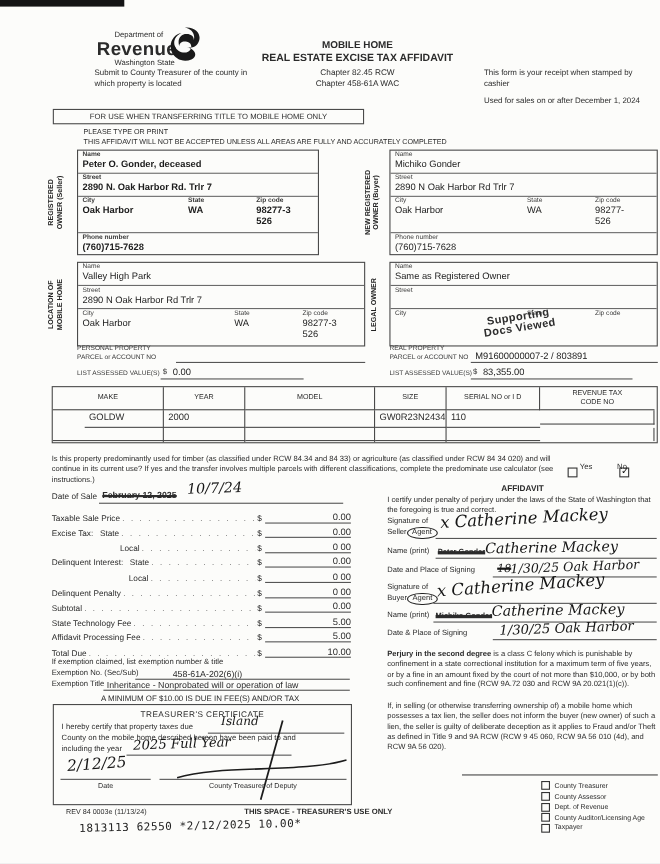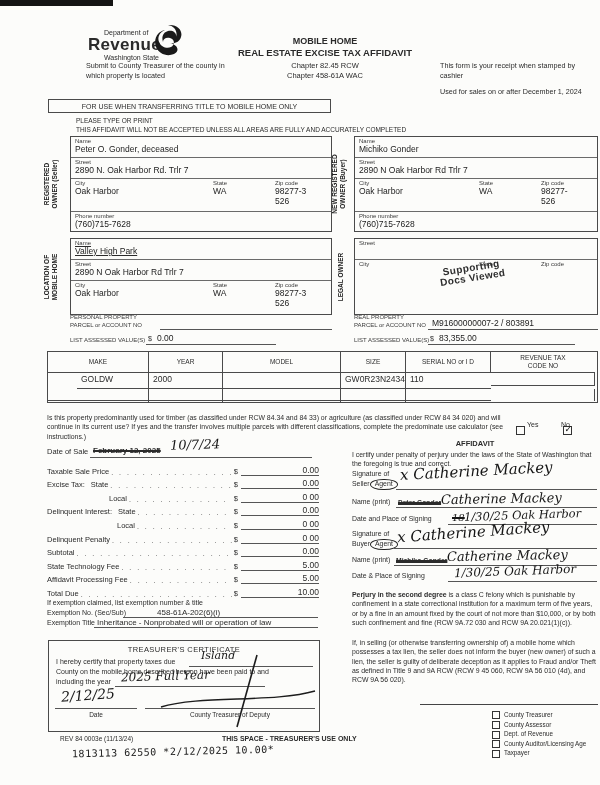--- a/index.html
+++ b/index.html
@@ -75,21 +75,21 @@
   
   <div class="abs vlabel" style="left:7px;top:172px;width:96px;height:24px;">REGISTERED
 OWNER (Seller)</div>
   <div class="abs vlabel" style="left:295px;top:172px;width:96px;height:24px;">NEW REGISTERED
 OWNER (Buyer)</div>
   <div class="abs vlabel" style="left:7px;top:265px;width:96px;height:24px;">LOCATION OF
 MOBILE HOME</div>
   <div class="abs vlabel" style="left:295px;top:271px;width:96px;height:12px;">LEGAL OWNER</div>
 
   
-  <div class="abs box" style="left:70px;top:136px;width:262px;height:96px;">
+  <div class="abs box" style="left:70px;top:136px;width:220px;height:96px;font-weight:bold;">
     <div class="row" style="height:21px;">
       <div class="lbl">Name</div>
       <div class="val">Peter O. Gonder, deceased</div>
     </div>
     <div class="row" style="height:21px;">
       <div class="lbl">Street</div>
       <div class="val">2890 N. Oak Harbor Rd. Trlr 7</div>
     </div>
     <div class="row cityrow" style="height:33px;">
       <div class="cell-city">
@@ -138,21 +138,21 @@
       </div>
     </div>
     <div class="row" style="height:19px;border-bottom:none;">
       <div class="lbl">Phone number</div>
       <div class="val">(760)715-7628</div>
     </div>
   </div>
 
   
   <div class="abs box" style="left:70px;top:238px;width:262px;height:77px;">
-    <div class="row" style="height:21px;text-decoration:underline;">
+    <div class="row" style="height:21px;">
       <div class="lbl">Name</div>
       <div class="val">Valley High Park</div>
     </div>
     <div class="row" style="height:21px;">
       <div class="lbl">Street</div>
       <div class="val">2890 N Oak Harbor Rd Trlr 7</div>
     </div>
     <div class="row cityrow" style="height:33px;border-bottom:none;">
       <div class="cell-city">
         <div class="lbl">City</div>
@@ -165,20 +165,24 @@
       <div class="cell-zip">
         <div class="lbl">Zip code</div>
         <div class="val pre" style="line-height:10px;">98277-3
 526</div>
       </div>
     </div>
   </div>
 
   
   <div class="abs box" style="left:354px;top:238px;width:244px;height:77px;">
+    <div class="row" style="height:21px;">
+      <div class="lbl">Name</div>
+      <div class="val">Same as Registered Owner</div>
+    </div>
     <div class="row" style="height:21px;">
       <div class="lbl">Street</div>
     </div>
     <div class="row cityrow" style="height:33px;border-bottom:none;">
       <div class="cell-city">
         <div class="lbl">City</div>
       </div>
       <div class="cell-state">
         <div class="lbl">State</div>
       </div>
@@ -321,20 +325,21 @@
   </div>
 
   
   <div class="abs" style="left:47px;top:599px;font-size:7px;">If exemption claimed, list exemption number &amp; title</div>
   <div class="abs" style="left:47px;top:609px;font-size:7px;">Exemption No. (Sec/Sub)</div>
   <div class="abs" style="left:126px;top:607.5px;font-size:8px;padding-left:31px;">458-61A-202(6)(i)</div>
   <div class="abs ul" style="left:123px;top:607px;width:195px;height:10px;"></div>
   <div class="abs" style="left:47px;top:619px;font-size:7px;">Exemption Title</div>
   <div class="abs" style="left:97px;top:617.5px;font-size:8px;">Inheritance - Nonprobated will or operation of law</div>
   <div class="abs ul" style="left:94px;top:617px;width:224px;height:10px;"></div>
+  <div class="abs ctr" style="left:52px;top:630px;width:260px;font-size:7.2px;">A MINIMUM OF $10.00 IS DUE IN FEE(S) AND/OR TAX</div>
 
   
   <div class="abs box" style="left:48px;top:640px;width:272px;height:92px;border-width:1.3px;">
     <div class="ctr" style="font-size:7.5px;margin-top:4px;letter-spacing:0.4px;">TREASURER'S CERTIFICATE</div>
     <div class="abs" style="left:7px;top:17px;font-size:7px;">I hereby certify that property taxes due</div>
     <div class="abs ul" style="left:140px;top:16px;width:124px;height:9px;"></div>
     <div class="abs hw" style="left:152px;top:8px;font-size:11px;">Island</div>
     <div class="abs" style="left:7px;top:27px;font-size:7px;">County on the mobile home described hereon have been paid to and</div>
     <div class="abs" style="left:7px;top:37px;font-size:7px;">including the year</div>
     <div class="abs ul" style="left:66px;top:36px;width:150px;height:9px;"></div>

